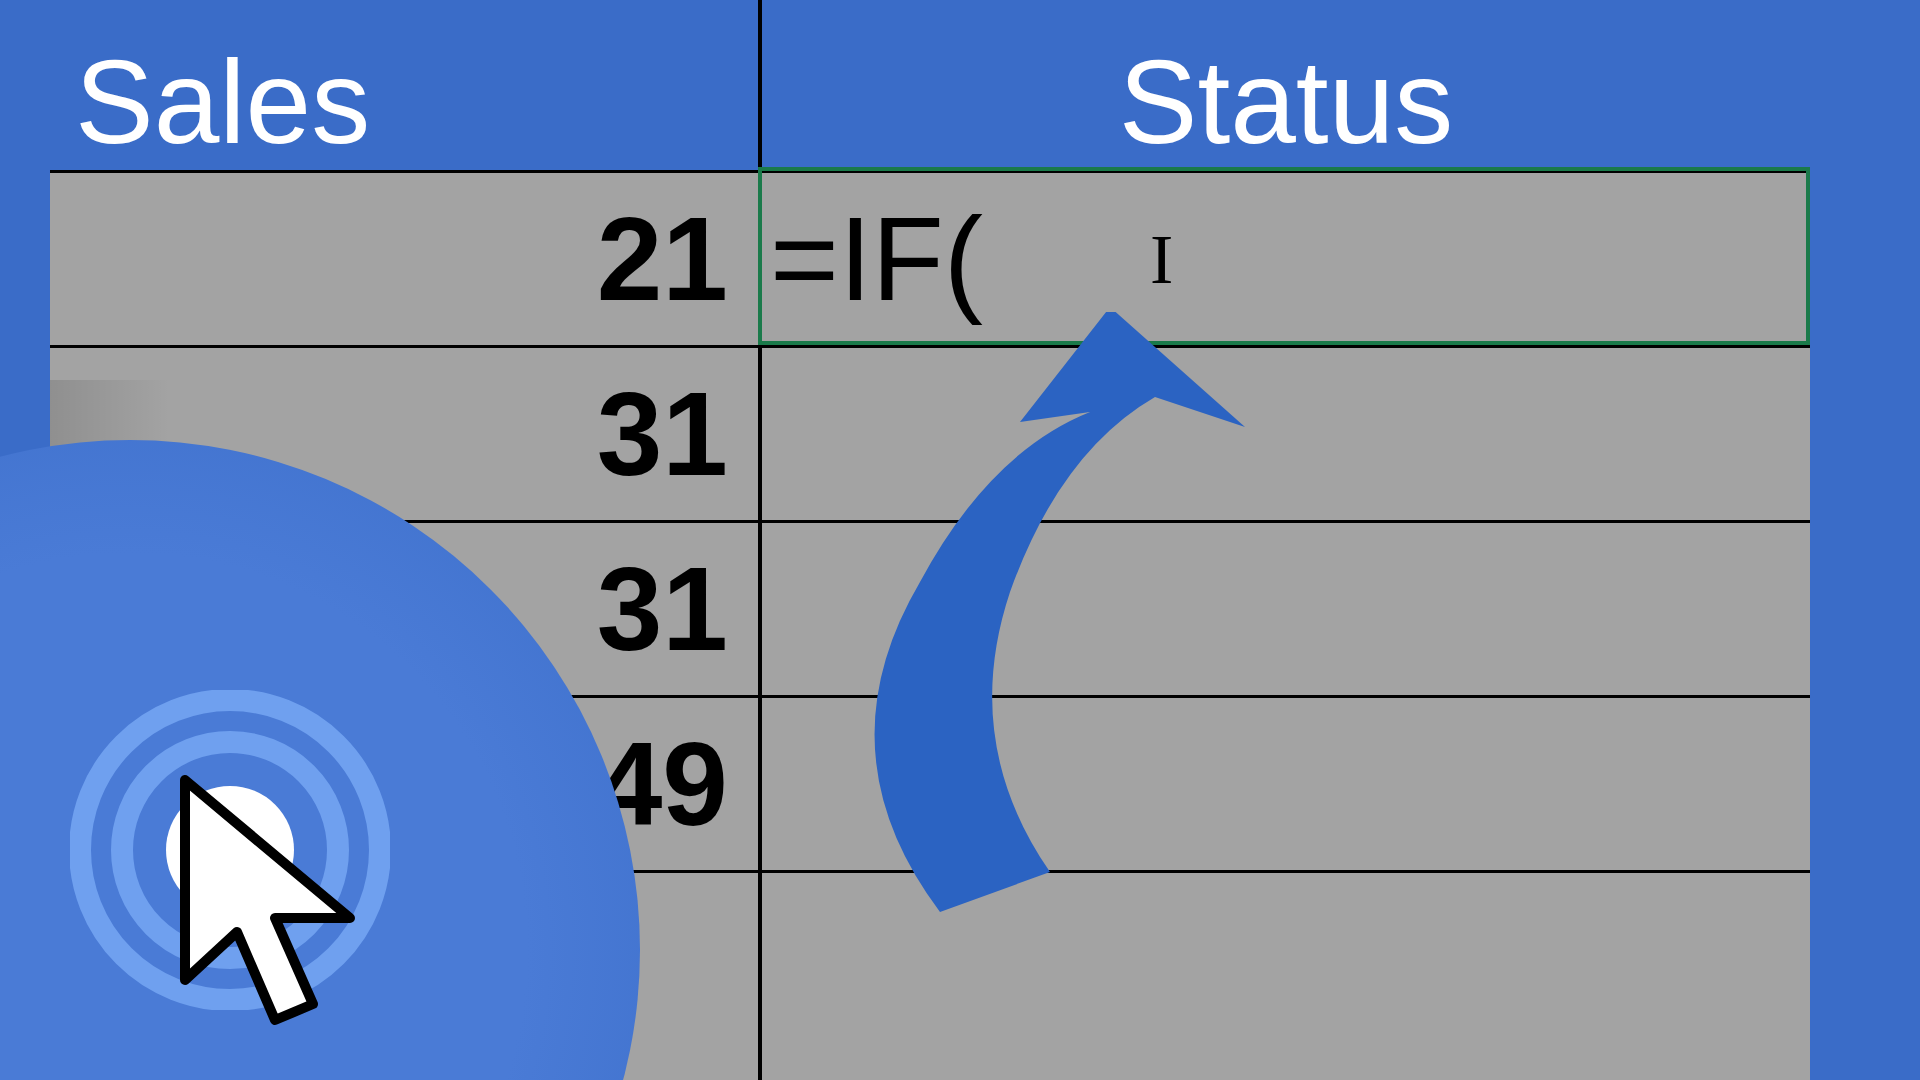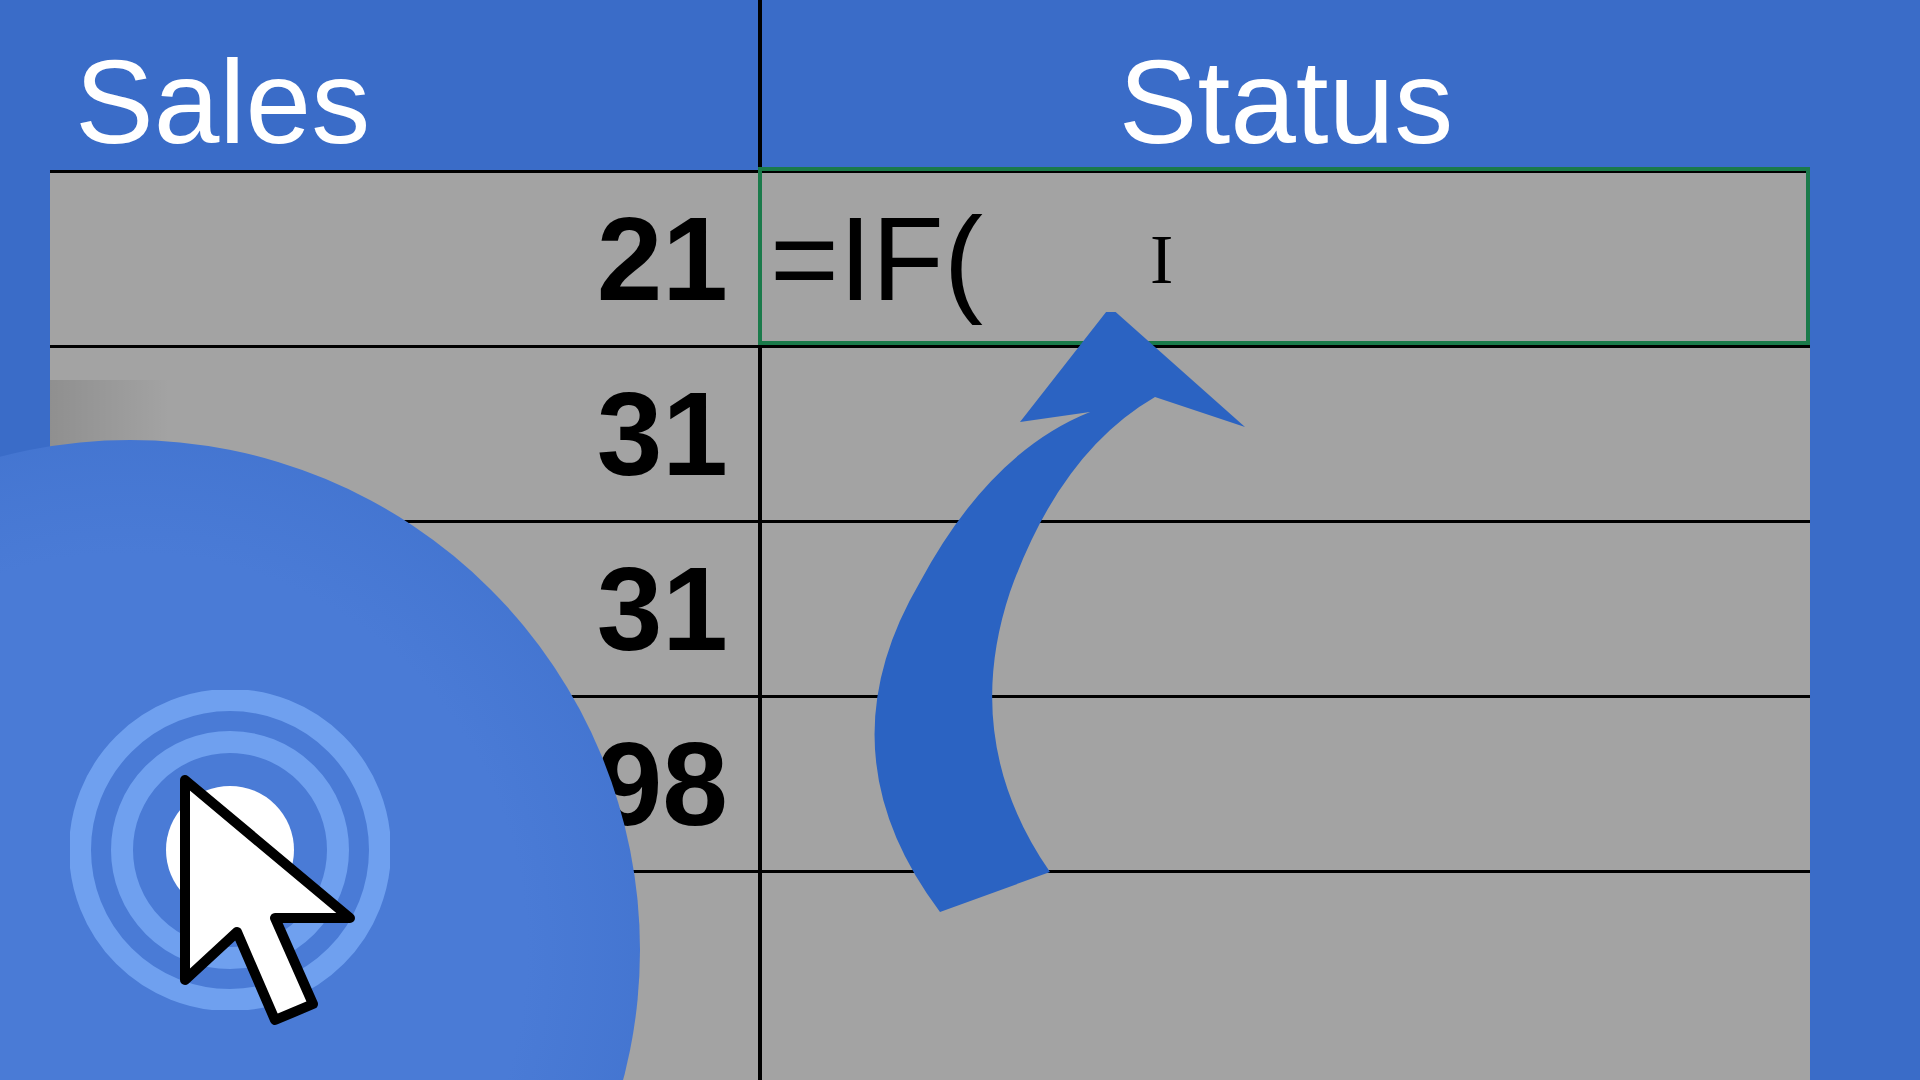--- a/index.html
+++ b/index.html
@@ -173,21 +173,21 @@
     <div class="cell-sales">
       <span>31</span>
     </div>
     <div class="cell-status">
       <span></span>
     </div>
   </div>
 
   <div class="row row4">
     <div class="cell-sales">
-      <span>98</span>
+      <span>49</span>
     </div>
     <div class="cell-status">
       <span></span>
     </div>
   </div>
 
   <div class="row row5">
     <div class="cell-sales"></div>
     <div class="cell-status"></div>
   </div>

